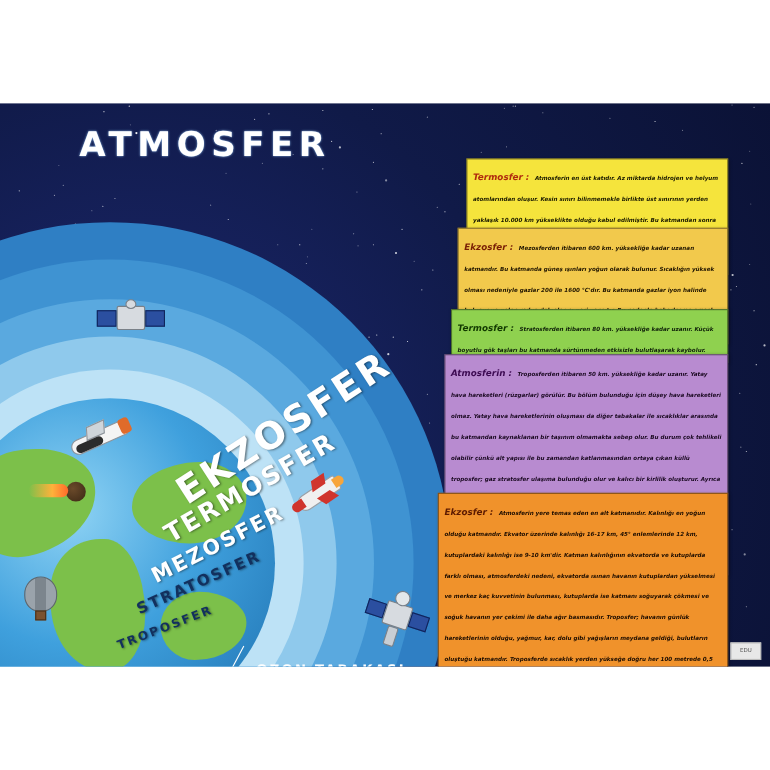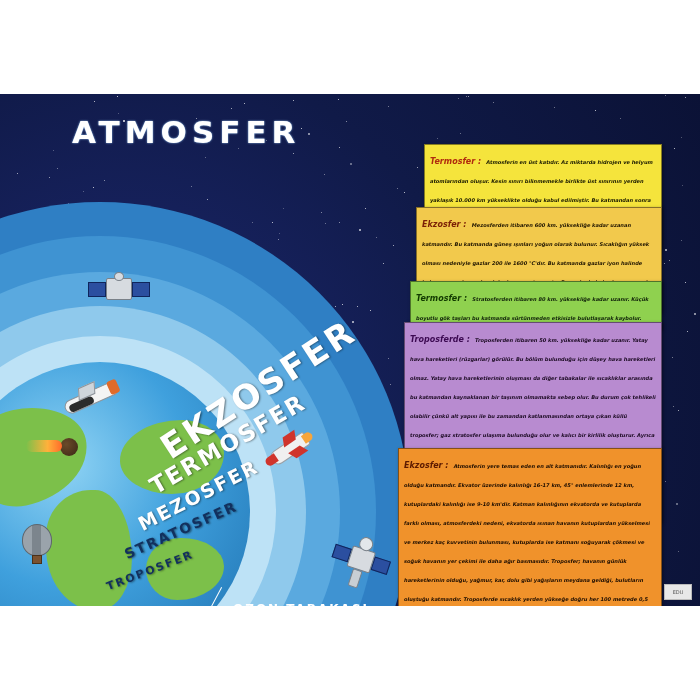--- a/index.html
+++ b/index.html
@@ -425,21 +425,21 @@
     <span class="bt">Ekzosfer :</span>
     <span class="bd">Mezosferden itibaren 600 km. yüksekliğe kadar uzanan katmandır. Bu katmanda güneş ışınları yoğun olarak bulunur. Sıcaklığın yüksek olması nedeniyle gazlar 200 ile 1600 °C'dır. Bu katmanda gazlar iyon halinde bulunur ve gelen radyo dalgalarını geri yansıtır. Bu nedenle haberleşme amaçlı kısa ve radyo dalgaları çok iyi alınır.</span>
   </div>
 
   <div class="box" id="box-mezo">
     <span class="bt">Termosfer :</span>
     <span class="bd">Stratosferden itibaren 80 km. yüksekliğe kadar uzanır. Küçük boyutlu gök taşları bu katmanda sürtünmeden etkisizle bulutlaşarak kaybolur.</span>
   </div>
 
   <div class="box" id="box-strat">
-    <span class="bt">Troposferde :</span>
+    <span class="bt">Atmosferin :</span>
     <span class="bd">Troposferden itibaren 50 km. yüksekliğe kadar uzanır. Yatay hava hareketleri (rüzgarlar) görülür. Bu bölüm bulunduğu için düşey hava hareketleri olmaz. Yatay hava hareketlerinin oluşması da diğer tabakalar ile sıcaklıklar arasında bu katmandan kaynaklanan bir taşınım olmamakta sebep olur. Bu durum çok tehlikeli olabilir çünkü alt yapısı ile bu zamandan katlanmasından ortaya çıkan küllü troposfer; gaz stratosfer ulaşıma bulunduğu olur ve kalıcı bir kirlilik oluşturur. Ayrıca bu katman da yüksek dolaşıkların) olarak da yerinde bunabilir. Bir yaklaşık sıcaklık -65 °C bulunmaktadır. Atmosfer içindeki ozon tabakası bu katman içinde yer alır, güneş ışınlarını yeryüzüne etkisini azaltır. Bu katmanın üst kısmlarında ozon gazları bulunur ve güneş ışınlarını yakan bu gazlar katmanın ısınmasına neden olur.</span>
   </div>
 
   <div class="box" id="box-tropo">
     <span class="bt">Ekzosfer :</span>
     <span class="bd">Atmosferin yere temas eden en alt katmanıdır. Kalınlığı en yoğun olduğu katmandır. Ekvator üzerinde kalınlığı 16-17 km, 45° enlemlerinde 12 km, kutuplardaki kalınlığı ise 9-10 km'dir. Katman kalınlığının ekvatorda ve kutuplarda farklı olması, atmosferdeki nedeni, ekvatorda ısınan havanın kutuplardan yükselmesi ve merkez kaç kuvvetinin bulunması, kutuplarda ise katmanı soğuyarak çökmesi ve soğuk havanın yer çekimi ile daha ağır basmasıdır. Troposfer; havanın günlük hareketlerinin olduğu, yağmur, kar, dolu gibi yağışların meydana geldiği, bulutların oluştuğu katmandır. Troposferde sıcaklık yerden yükseğe doğru her 100 metrede 0,5 °C azalır. Troposferin üst sınırında sıcaklık -56,5 °C civarındadır. Atmosferde bulunan gazların %75'ini bu katmanda bulunur. Su buharının tamamına yakını bu katmanda yer alır. Troposfer yeryüzü şekillerinden de etkilenir. Yeryüzüne yakın olan bu katmanda hava olayları yoğun yaşanmaktadır. Sıcaklık her 200 metrede 1 °C azalır.</span>
   </div>
 
   <div id="logo">EDU</div>
 </div>

